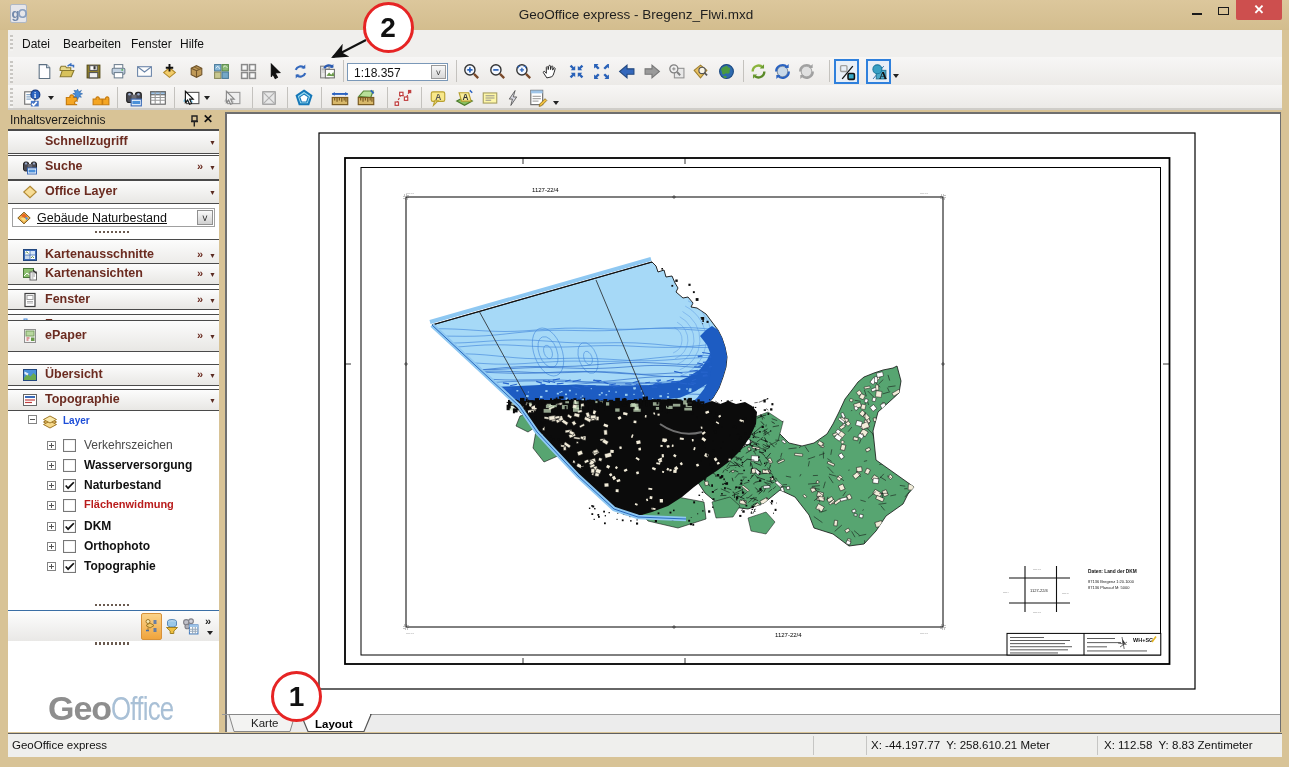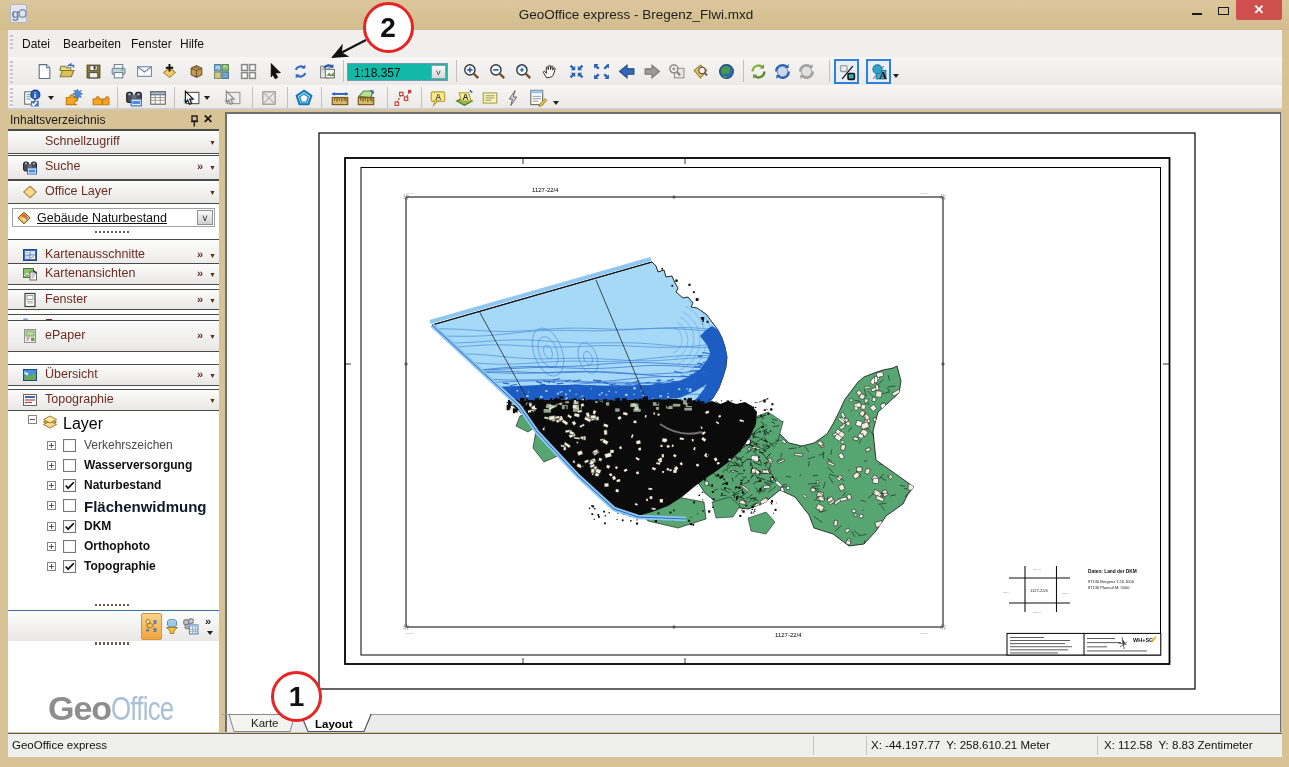--- a/index.html
+++ b/index.html
@@ -8,30 +8,30 @@
 .logo16 { position:absolute; left:10px; top:4px; width:17px; height:19px; background:#e6e6ea; border:1px solid #b0b8c4; border-radius:2px; font-size:13px; font-weight:bold; color:#7188ab; text-align:center; line-height:17px; letter-spacing:-2px; }
 .logo16 .lo { color:#8aa0c0; }
 .wtitle { position:absolute; left:0; top:7px; width:1272px; text-align:center; font-size:13.5px; color:#1e1e1e; }
 .closebtn { position:absolute; left:1236px; top:0; width:46px; height:20px; background:#cd4f4e; border-radius:0 0 2px 2px; color:#fff; font-size:13px; font-weight:bold; text-align:center; line-height:19px; }
 .menubar { position:absolute; left:8px; top:30px; width:1274px; height:27px; background:#f0efed; }
 .mitem { position:absolute; top:37px; font-size:12px; color:#111; }
 .tb { position:absolute; left:8px; width:1274px; }
 .tb1 { top:57px; height:28px; background:linear-gradient(#f7f6f5,#eceae7); }
 .tb2 { top:85px; height:25px; background:linear-gradient(#f7f6f5,#eceae7); border-bottom:2px solid #cfcdc9; }
 .vsep { position:absolute; width:1px; background:#c4c2be; }
-.combo { position:absolute; background:#14b8a6; border:1px solid #7a98b8; }
+.combo { position:absolute; background:#ffffff; border:1px solid #7a98b8; }
 .ctext { position:absolute; left:6px; top:2px; font-size:12px; color:#111; }
 .cbtn { position:absolute; right:1px; top:1px; width:15px; height:14px; background:linear-gradient(#f8f8f8,#d8d8d8); border:1px solid #9a9a9a; font-size:9px; text-align:center; line-height:14px; color:#333; }
 .togglebtn { position:absolute; width:25px; height:25px; background:#e9eff7; border:2px solid #2f80dc; }
 .ddarr { position:absolute; width:0; height:0; border-left:3.5px solid transparent; border-right:3.5px solid transparent; border-top:4px solid #222; }
 .pheader { position:absolute; left:10px; top:113px; font-size:12px; color:#1a1a1a; }
 .secbar { position:absolute; left:8px; width:211px; background:linear-gradient(#fcfcfc,#e8e7e4); border-top:1px solid #4a4a4a; border-bottom:1px solid #4a4a4a; }
 .sicon { position:absolute; left:14px; top:50%; margin-top:-8px; width:16px; height:16px; }
 .sicon svg { position:static !important; }
-.stitle { position:absolute; top:50%; transform:translateY(-54%); font-size:12.5px; font-weight:normal; color:#6b2b20; }
+.stitle { position:absolute; top:50%; transform:translateY(-54%); font-size:12.5px; font-weight:bold; color:#6b2b20; }
 .schev { position:absolute; right:16px; top:50%; transform:translateY(-55%); font-size:11px; font-weight:bold; color:#6b2b20; }
 .sarr { position:absolute; right:3px; top:50%; transform:translateY(-50%); font-size:7px; color:#5a2a20; }
 .pcombo { position:absolute; left:12px; top:207.5px; width:203px; height:19.5px; background:#fff; border:1px solid #a0a0a0; }
 .pcicon { position:absolute; left:3px; top:1px; width:16px; height:16px; }
 .pcicon svg { position:static !important; }
 .pctext { position:absolute; left:24px; top:2px; font-size:12.5px; color:#111;text-decoration:underline; }
 .pcbtn { position:absolute; right:1px; top:1px; width:16px; height:15.5px; background:linear-gradient(#fafafa,#d0d0d0); border:1px solid #909090; font-size:10px; text-align:center; line-height:15px; color:#222; }
 .maparea { position:absolute; left:225px; top:112px; width:1056px; height:620px; background:#fff; border-top:2px solid #6f6f6f; border-left:1.5px solid #6f6f6f; border-right:1.5px solid #6f6f6f; }
 .tabstrip { position:absolute; left:226.5px; top:714px; width:1053px; height:18px; background:#ececec; border-top:1px solid #999; }
 .statusbar { position:absolute; left:8px; top:733px; width:1274px; height:24px; background:#efefed; border-top:1.6px solid #5f5f5f; }
@@ -431,21 +431,21 @@
   </div>
 <svg style="position:absolute;left:28px;top:415px" width="9" height="9" viewBox="0 0 9 9">
     <rect x=".5" y=".5" width="8" height="8" fill="#fff" stroke="#848484"></rect>
     <path d="M2 4.5h5" stroke="#555"></path>
   </svg>
 <svg style="position:absolute;left:42px;top:414px" width="16" height="16" viewBox="0 0 16 16">
     <path d="M1.5 8L8 4.5 14.5 8 8 11.5z" fill="#f0c868" stroke="#a07828"></path>
     <path d="M1.5 10.5L8 7l6.5 3.5L8 14z" fill="#f6d888" stroke="#a07828"></path>
     <path d="M1.5 5.5L8 2l6.5 3.5L8 9z" fill="#fae8a8" stroke="#a07828"></path>
   </svg>
-<div style="position:absolute;left:63px;top:414.5px;font-size:16px;font-weight:normal;color:#000000">Layer</div>
+<div style="position:absolute;left:63px;top:414.5px;font-size:10px;font-weight:bold;color:#1d4ed8">Layer</div>
 <svg style="position:absolute;left:47px;top:440.5px" width="9" height="9" viewBox="0 0 9 9">
     <rect x=".5" y=".5" width="8" height="8" fill="#fff" stroke="#848484"></rect>
     <path d="M2 4.5h5M4.5 2v5" stroke="#555"></path>
   </svg>
 <svg style="position:absolute;left:63px;top:438.5px" width="13" height="13" viewBox="0 0 12 12">
     <rect x=".5" y=".5" width="11" height="11" fill="#fff" stroke="#777"></rect>
   </svg>
 <div style="position:absolute;left:84px;top:437.5px;font-size:12px;color:#4a4a4a">Verkehrszeichen</div>
 <svg style="position:absolute;left:47px;top:460.8px" width="9" height="9" viewBox="0 0 9 9">
     <rect x=".5" y=".5" width="8" height="8" fill="#fff" stroke="#848484"></rect>
@@ -464,21 +464,21 @@
     <path d="M2.5 6l2.2 2.5L10 3" stroke="#111" stroke-width="1.6" fill="none"></path>
   </svg>
 <div style="position:absolute;left:84px;top:478.1px;font-size:12px;font-weight:bold;color:#111">Naturbestand</div>
 <svg style="position:absolute;left:47px;top:501.40000000000003px" width="9" height="9" viewBox="0 0 9 9">
     <rect x=".5" y=".5" width="8" height="8" fill="#fff" stroke="#848484"></rect>
     <path d="M2 4.5h5M4.5 2v5" stroke="#555"></path>
   </svg>
 <svg style="position:absolute;left:63px;top:499.40000000000003px" width="13" height="13" viewBox="0 0 12 12">
     <rect x=".5" y=".5" width="11" height="11" fill="#fff" stroke="#777"></rect>
   </svg>
-<div style="position:absolute;left:84px;top:498.40000000000003px;font-size:15px;font-weight:bold;color:#0f172a">Flächenwidmung</div>
+<div style="position:absolute;left:84px;top:498.40000000000003px;font-size:11px;font-weight:bold;color:#b91c1c">Flächenwidmung</div>
 <svg style="position:absolute;left:47px;top:521.7px" width="9" height="9" viewBox="0 0 9 9">
     <rect x=".5" y=".5" width="8" height="8" fill="#fff" stroke="#848484"></rect>
     <path d="M2 4.5h5M4.5 2v5" stroke="#555"></path>
   </svg>
 <svg style="position:absolute;left:63px;top:519.7px" width="13" height="13" viewBox="0 0 12 12">
     <rect x=".5" y=".5" width="11" height="11" fill="#fff" stroke="#777"></rect>
     <path d="M2.5 6l2.2 2.5L10 3" stroke="#111" stroke-width="1.6" fill="none"></path>
   </svg>
 <div style="position:absolute;left:84px;top:518.7px;font-size:12px;font-weight:bold;color:#111">DKM</div>
 <svg style="position:absolute;left:47px;top:542.0px" width="9" height="9" viewBox="0 0 9 9">

